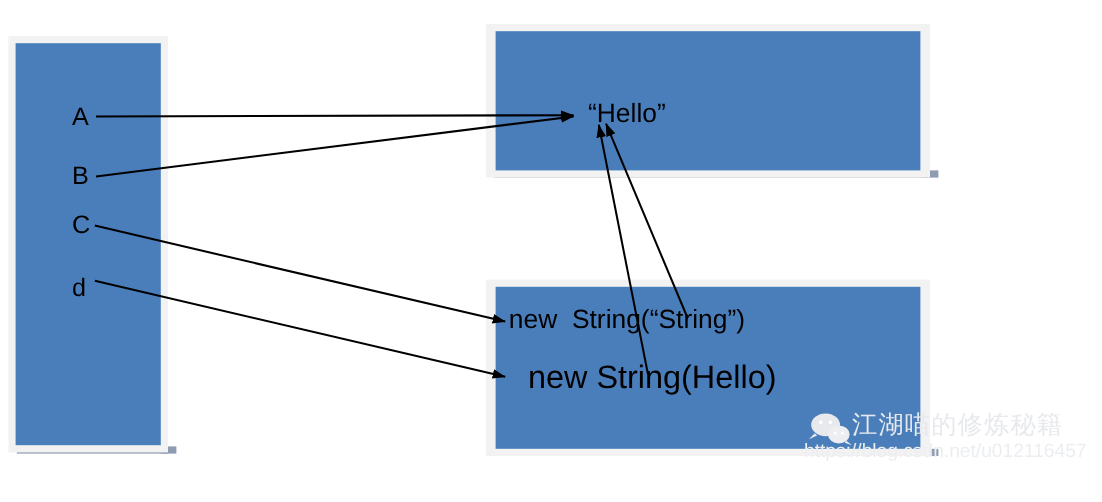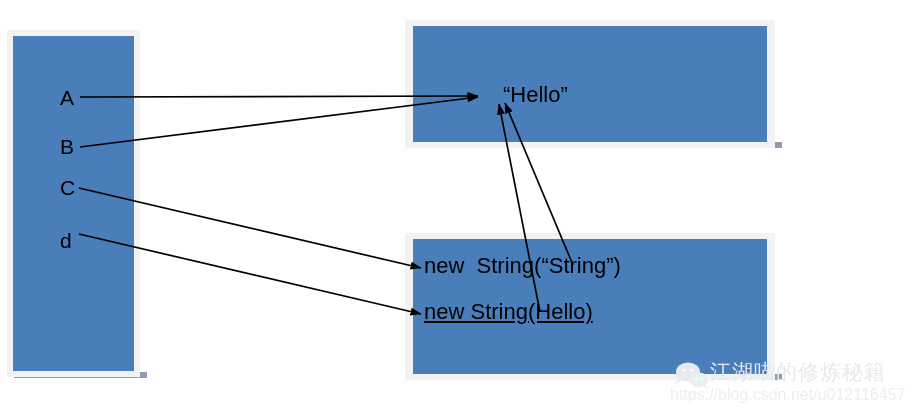--- a/index.html
+++ b/index.html
@@ -49,37 +49,37 @@
     white-space: pre;
     font-family: "Liberation Sans", sans-serif;
   }
   .var-lbl { font-size: 21px; }
 
   #lbl-a { left: 60px;  top: 87px;  }
   #lbl-b { left: 60px;  top: 136px; }
   #lbl-c { left: 60px;  top: 177px; }
   #lbl-d { left: 60px;  top: 230px; }
 
-  #lbl-hello   { left: 503px; top: 84px;  font-size: 22px; }
+  #lbl-hello   { left: 490px; top: 84px;  font-size: 22px; }
   #lbl-newstr1 { left: 424px; top: 255px; font-size: 22px; }
-  #lbl-newstr2 { left: 424px; top: 301px; font-size: 22px; text-decoration: underline; }
+  #lbl-newstr2 { left: 440px; top: 301px; font-size: 27px; }
 
   
   #arrows {
     position: absolute;
     left: 0; top: 0;
     width: 918px; height: 418px;
     pointer-events: none;
   }
 
   
   #watermark {
     position: absolute;
     left: 668px;
-    top: 356px;
+    top: 338px;
     width: 250px;
     height: 58px;
   }
   #wm-text {
     position: absolute;
     left: 42px;
     top: 2px;
     font-size: 21px;
     color: #e7e9ed;
     letter-spacing: 1px;

